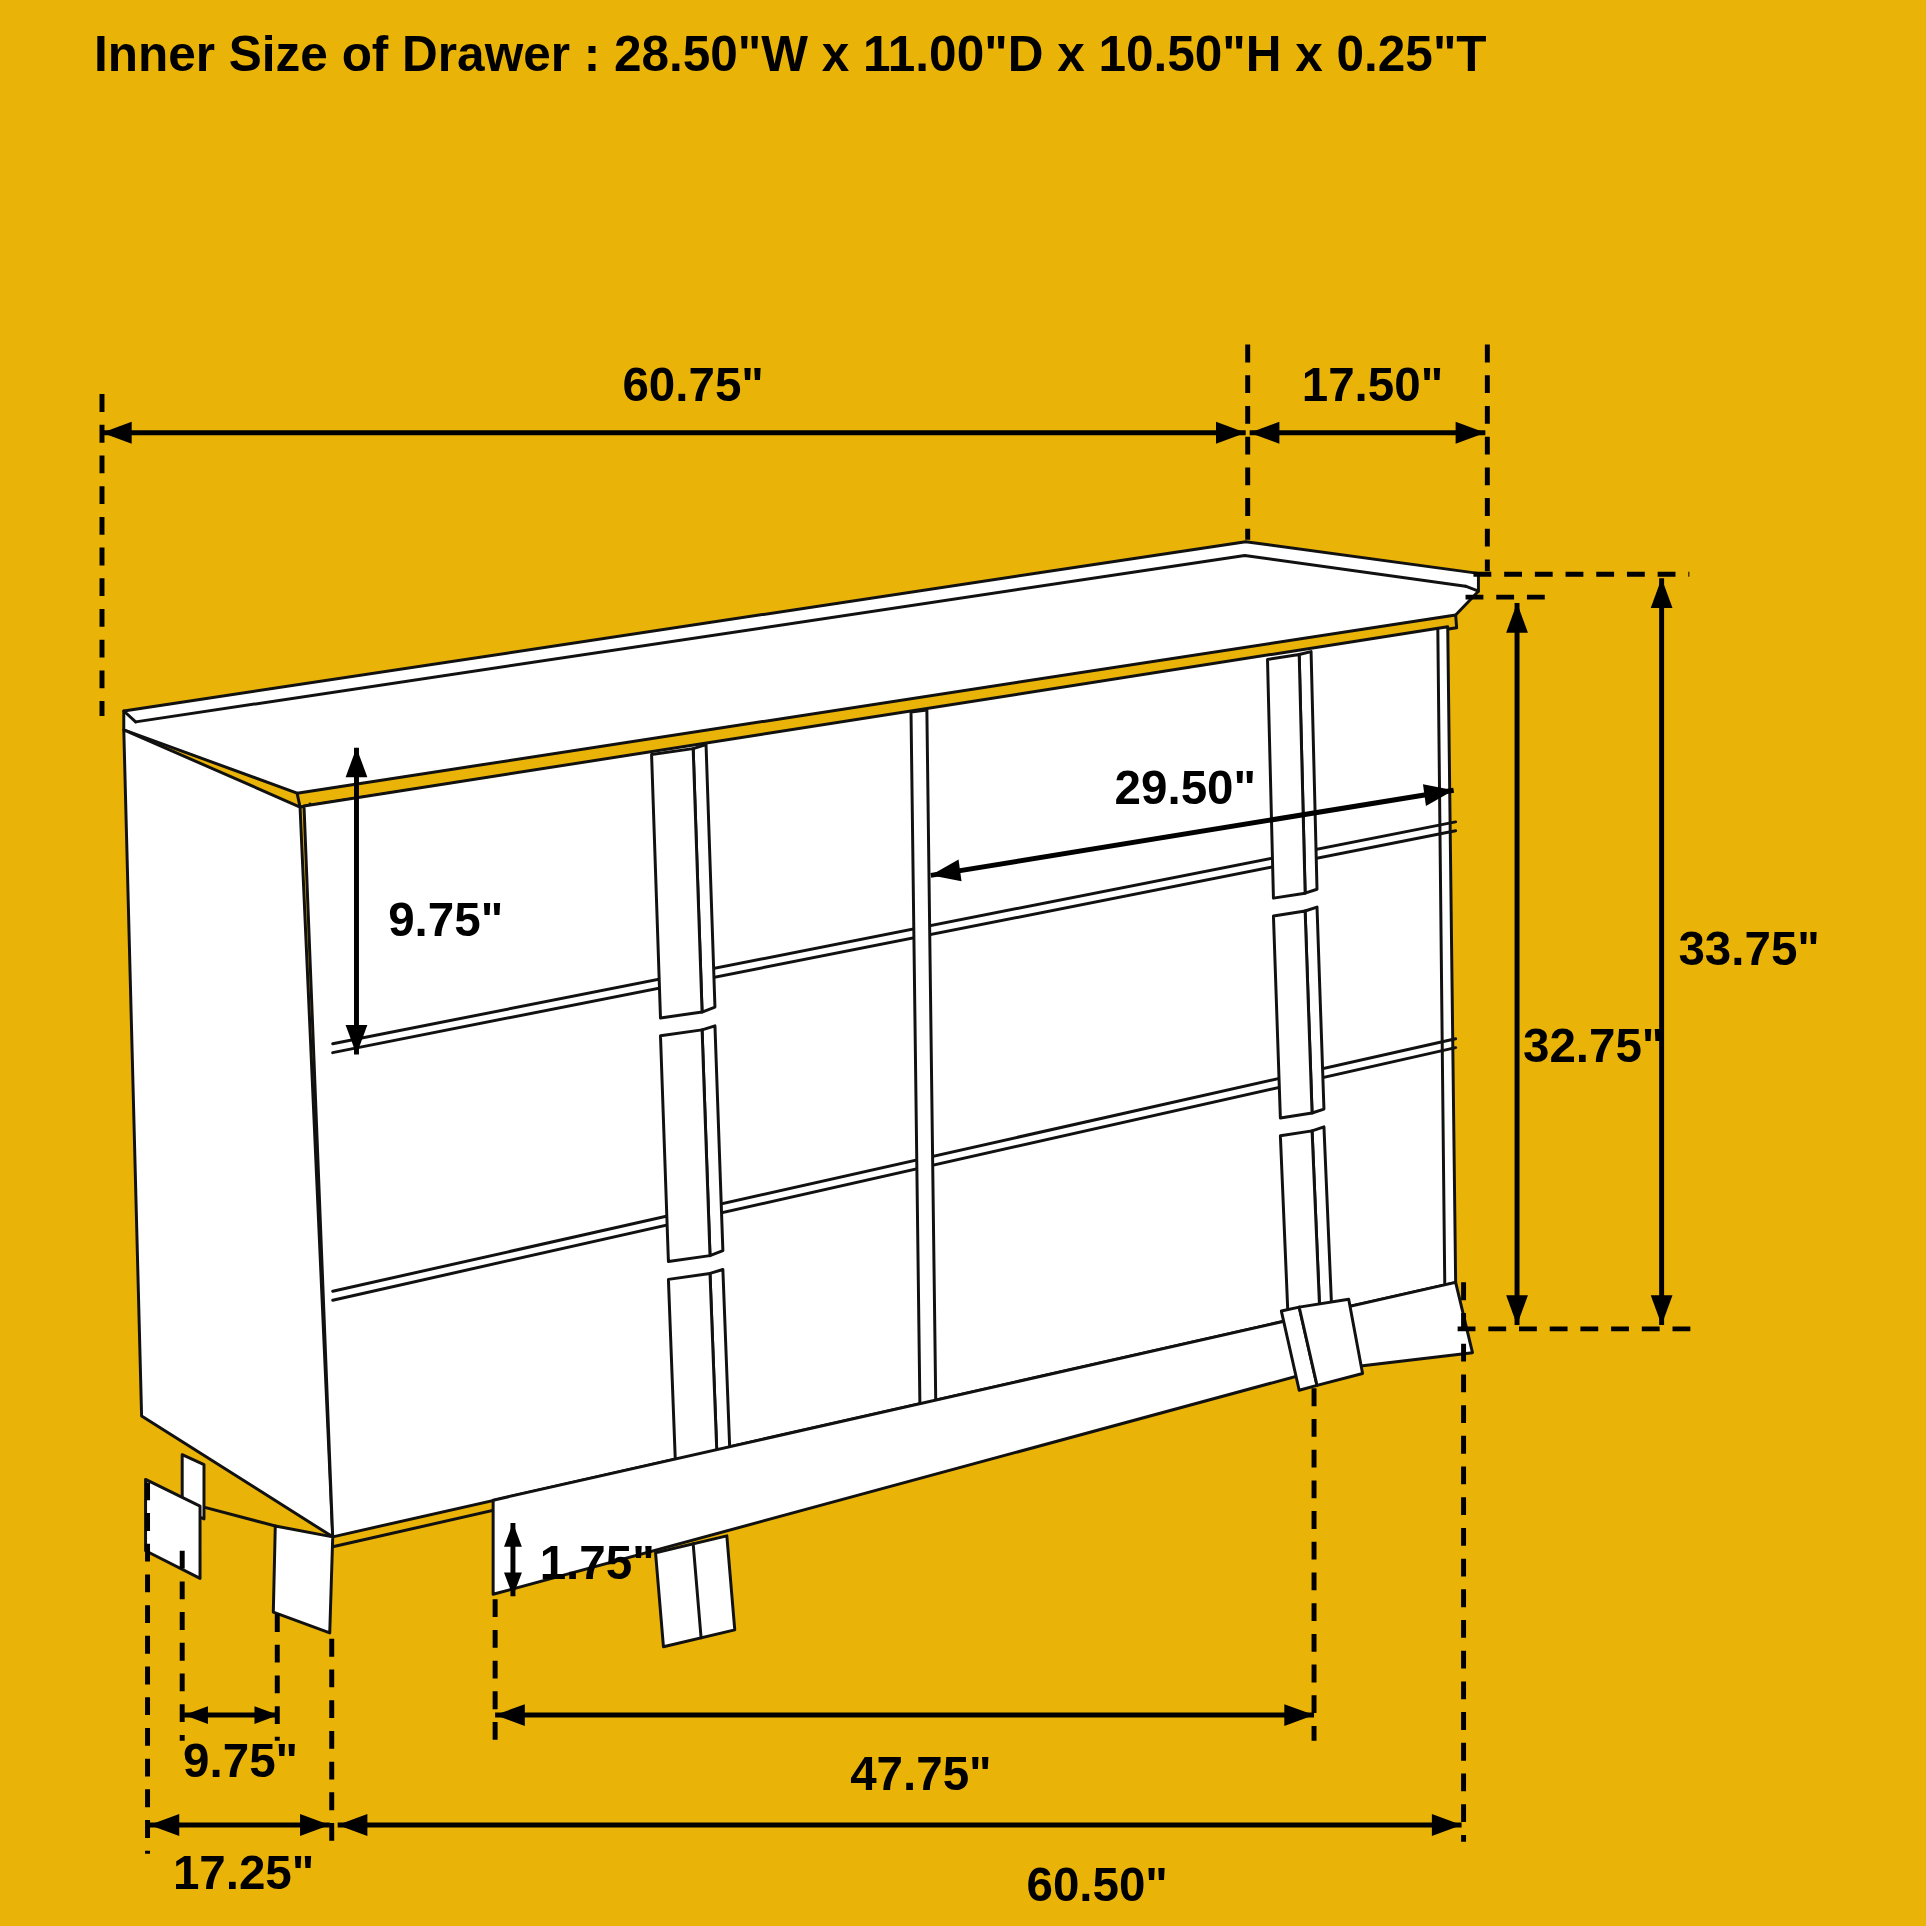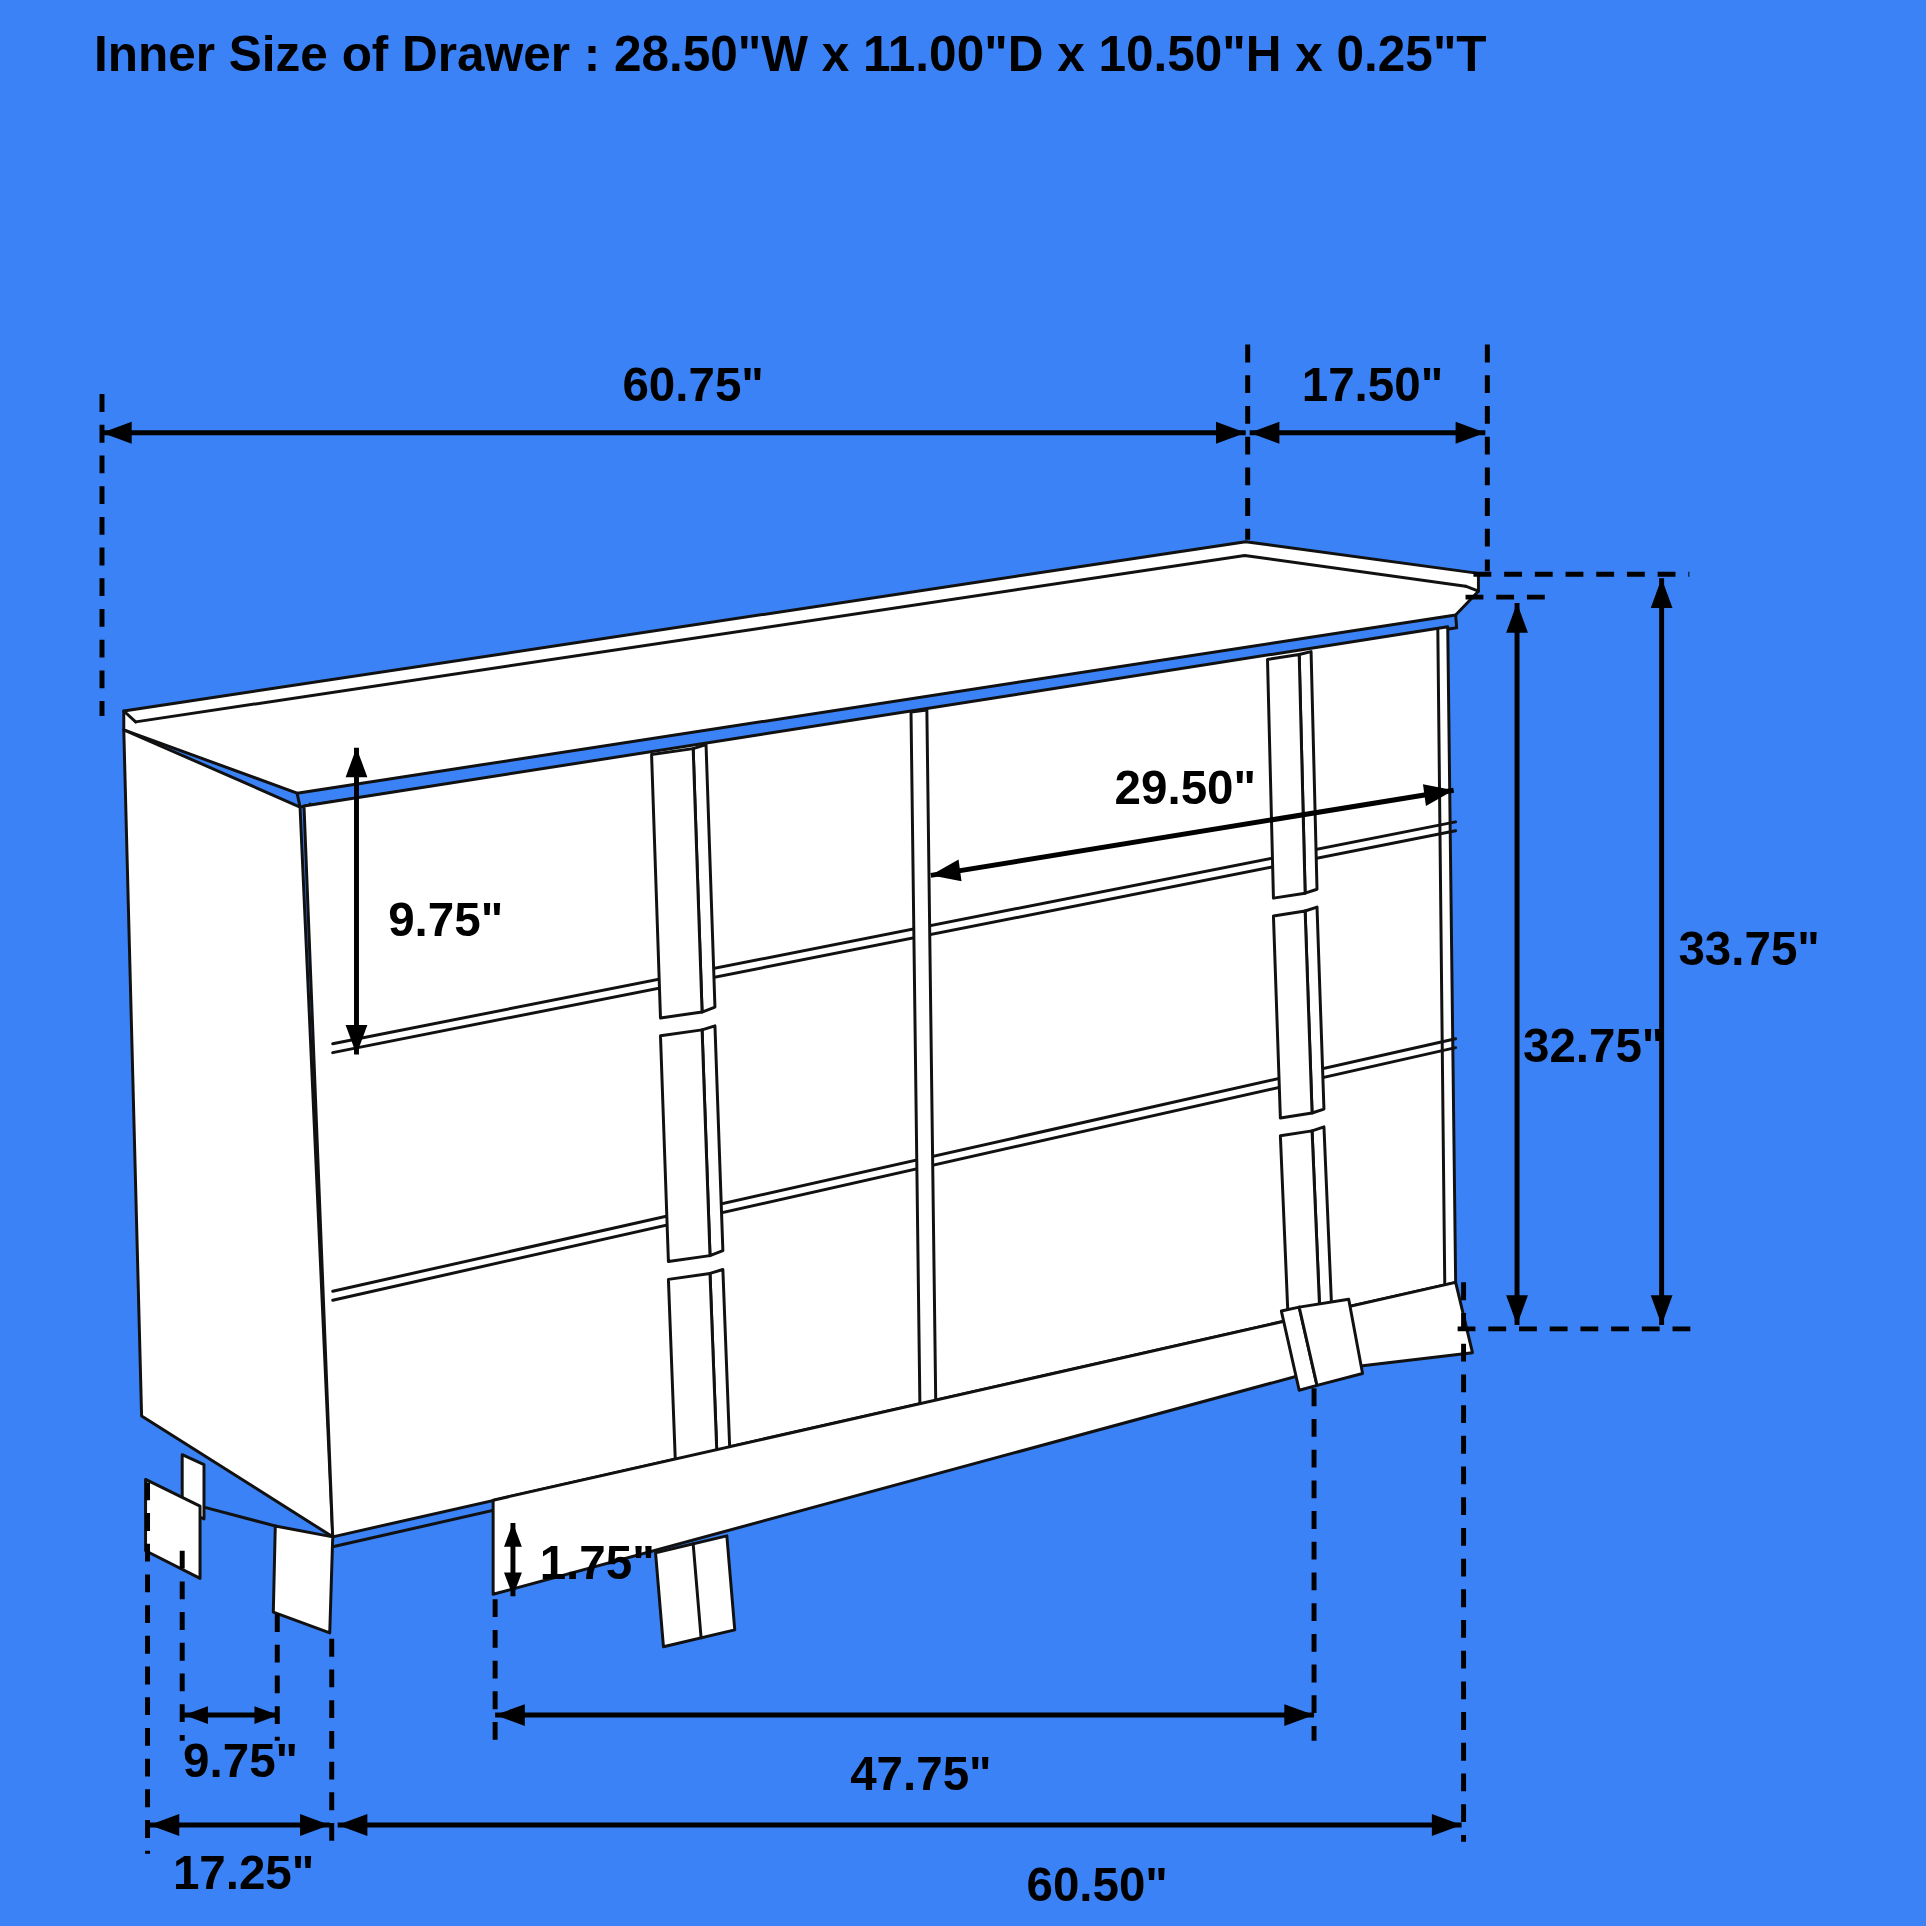--- a/index.html
+++ b/index.html
@@ -1,16 +1,16 @@
 <!DOCTYPE html>
 <html><head>
 <meta charset="utf-8">
 <style>
   html,body{margin:0;padding:0;background:#ffffff;}
-  .page{width:1927px;height:1927px;position:relative;background:#3b82f6;overflow:hidden;
+  .page{width:1927px;height:1927px;position:relative;background:#eab308;overflow:hidden;
         font-family:"Liberation Sans",sans-serif;}
   svg{display:block;}
   .furn{fill:none;stroke:#111111;stroke-width:3;stroke-linejoin:round;stroke-linecap:round;}
   .furnf{fill:#ffffff;stroke:#111111;stroke-width:3;stroke-linejoin:round;}
   .dim{stroke:#000000;stroke-width:5;fill:none;}
   .dimh{fill:#000000;stroke:none;}
   .ext{stroke:#000000;stroke-width:5;fill:none;stroke-dasharray:18 13;}
   .lbl{font-family:"Liberation Sans",sans-serif;font-weight:bold;font-size:48px;fill:#000000;}
   .title{font-family:"Liberation Sans",sans-serif;font-weight:bold;font-size:50px;fill:#000000;}
 </style>

